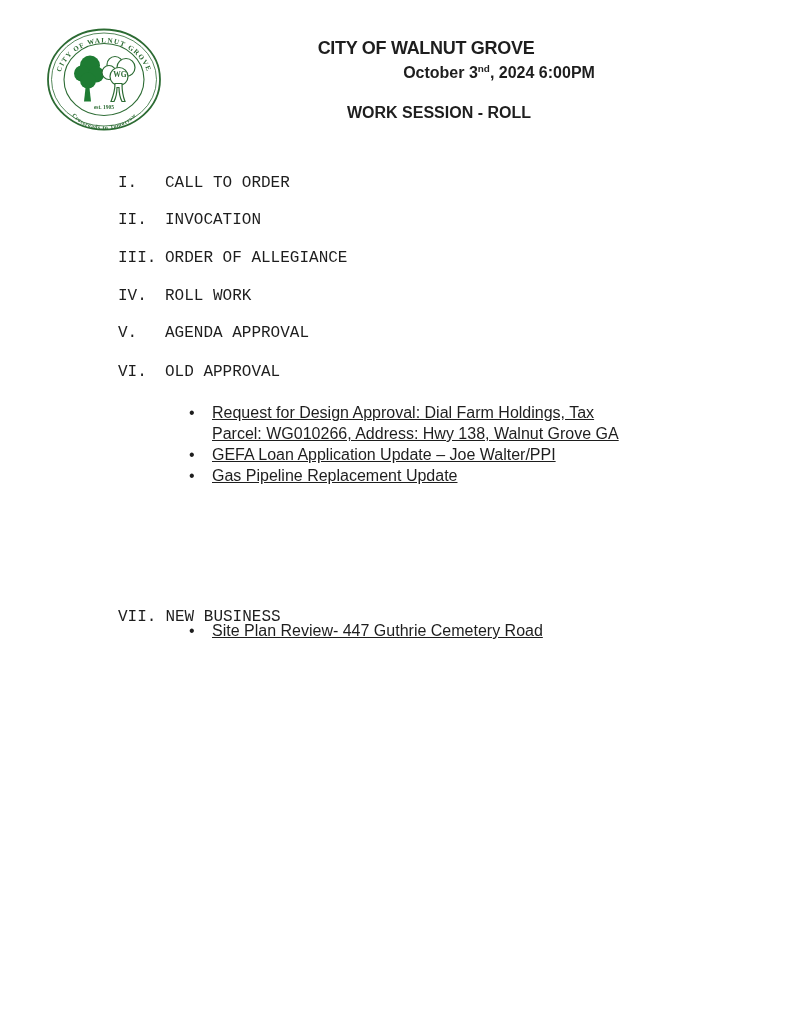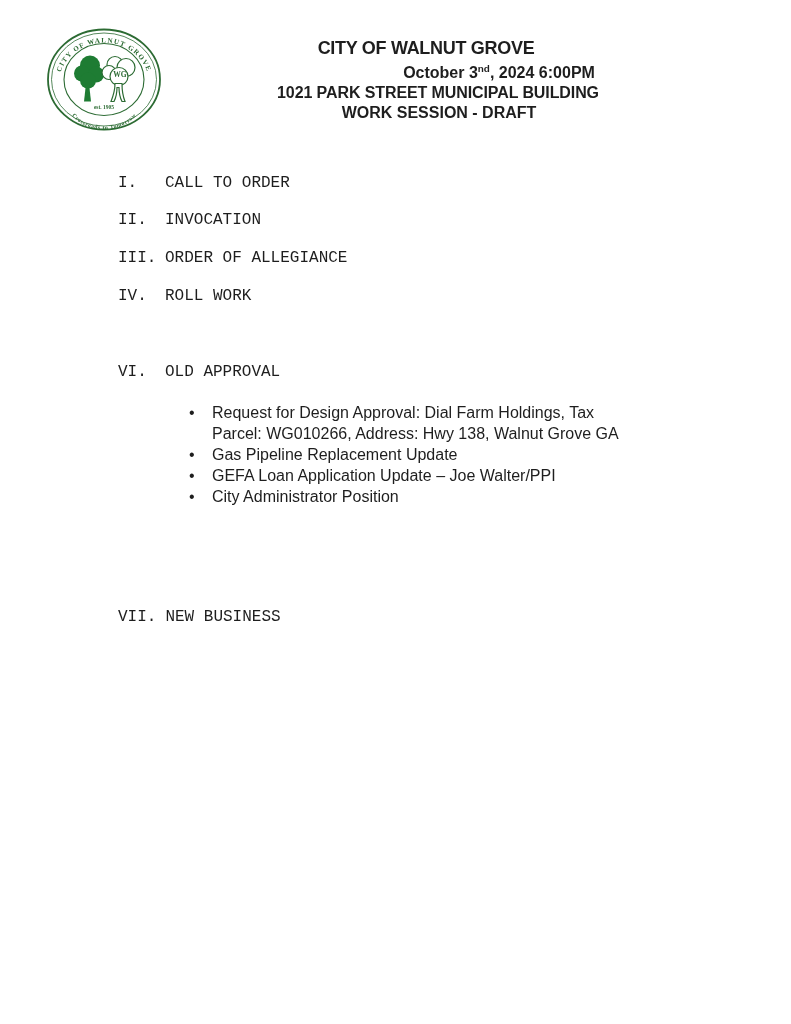--- a/index.html
+++ b/index.html
@@ -43,20 +43,21 @@
   .bullets{
     position:absolute;left:188px;
     margin:0;padding:0;list-style:none;
     width:480px;
     font-size:16px;line-height:21px;
   }
   .bullets li{
     position:relative;
     padding-left:24px;
     white-space:pre-line;
+    text-decoration:underline;
   }
   .bullets li::before{
     content:"\2022";
     position:absolute;left:1px;top:0;
   }
   .bullets-old{top:402px;}
   .bullets-new{top:620px;}
 
   
   .seal .arc-text{
@@ -108,44 +109,48 @@
       <textPath href="#arcBottom" startOffset="50%" text-anchor="middle">Crossroads to Tomorrow</textPath>
     </text>
   </svg>
 
   <div class="h-line h-title">CITY OF WALNUT GROVE</div>
 
   <div class="h-line h-date">
     <span>October 3</span><span class="sup">nd</span><span>, 2024 6:00PM</span>
   </div>
 
-  <div class="h-line h-addr">1021 PARK STREET MUNICIPAL BUILDING</div>
-  <div class="h-line h-session">WORK SESSION - DRAFT</div>
+  <div class="h-line h-session">WORK SESSION - ROLL</div>
 
   <div class="agenda-item i1">
     <span class="num">I.</span><span class="lbl">CALL TO ORDER</span>
   </div>
   <div class="agenda-item i2">
     <span class="num">II.</span><span class="lbl">INVOCATION</span>
   </div>
   <div class="agenda-item i3">
     <span class="num">III.</span><span class="lbl">ORDER OF ALLEGIANCE</span>
   </div>
   <div class="agenda-item i4">
     <span class="num">IV.</span><span class="lbl">ROLL WORK</span>
   </div>
+  <div class="agenda-item i5">
+    <span class="num">V.</span><span class="lbl">AGENDA APPROVAL</span>
+  </div>
   <div class="agenda-item i6">
     <span class="num">VI.</span><span class="lbl">OLD APPROVAL</span>
   </div>
   <div class="agenda-item i7">
     <span class="num">VII.</span><span class="lbl">NEW BUSINESS</span>
   </div>
 
   <ul class="bullets bullets-old">
     <li>Request for Design Approval: Dial Farm Holdings, Tax
 Parcel: WG010266, Address: Hwy 138, Walnut Grove GA</li>
+    <li>GEFA Loan Application Update – Joe Walter/PPI</li>
     <li>Gas Pipeline Replacement Update</li>
-    <li>GEFA Loan Application Update – Joe Walter/PPI</li>
-    <li>City Administrator Position</li>
   </ul>
 
+  <ul class="bullets bullets-new">
+    <li>Site Plan Review- 447 Guthrie Cemetery Road</li>
+  </ul>
 
 </div>
 
 </body></html>

